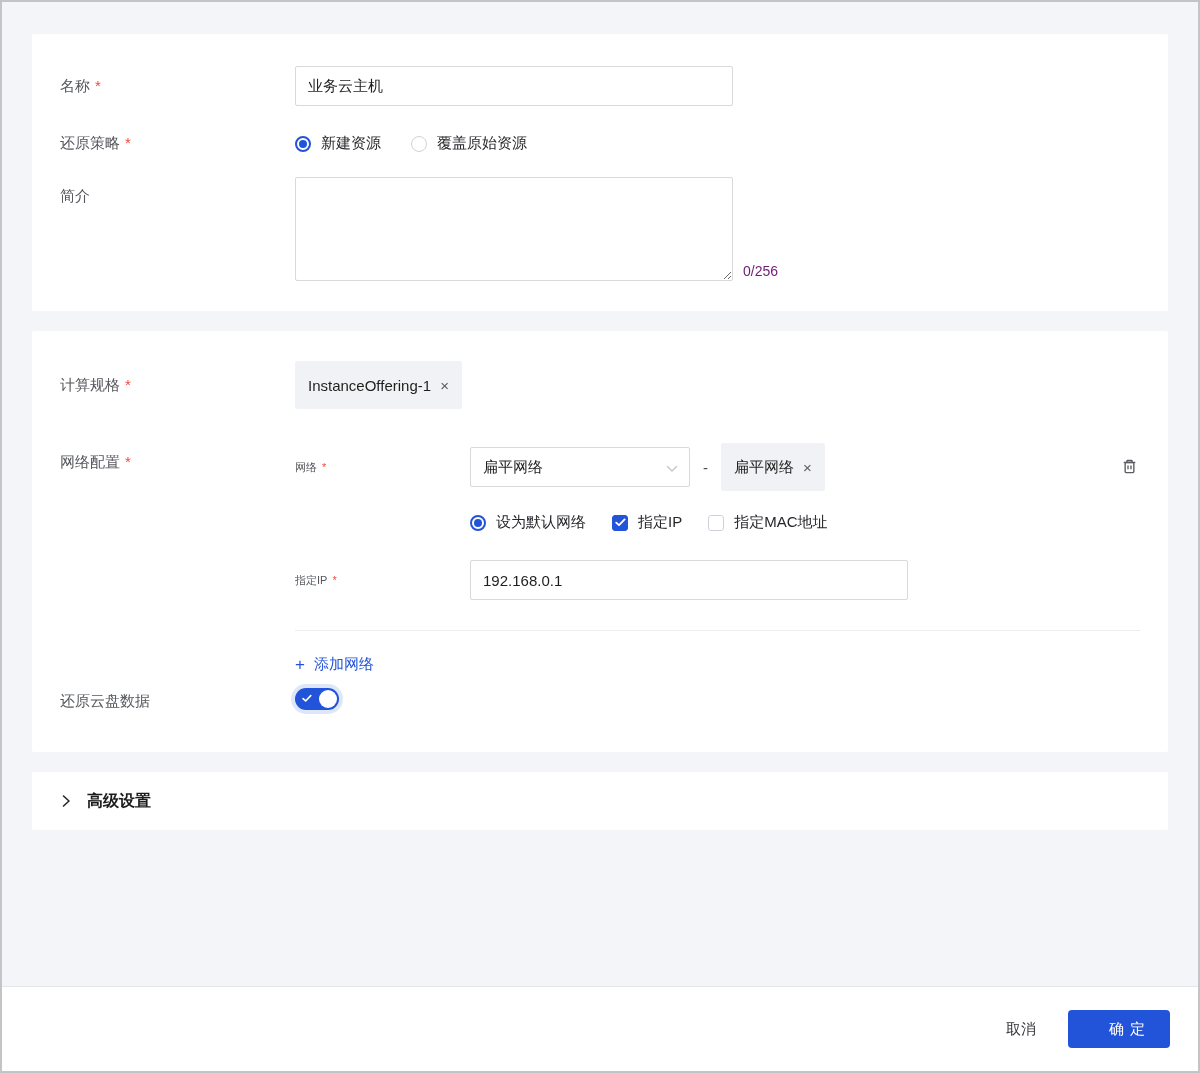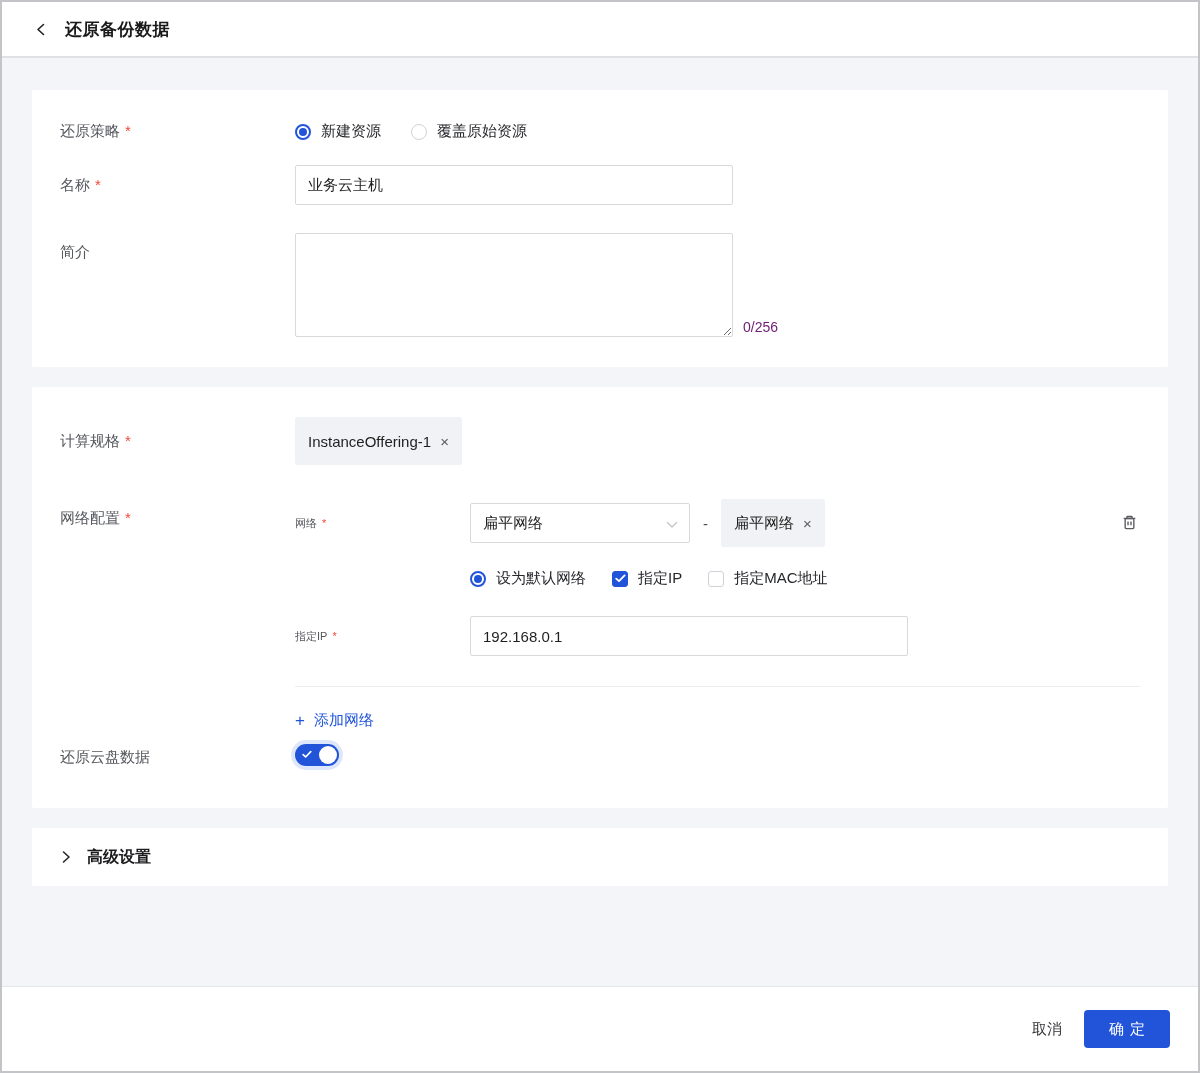--- a/index.html
+++ b/index.html
@@ -113,73 +113,65 @@
   
   .advanced{
     height:58px; display:flex; align-items:center; gap:15px; padding:0 28px;
     cursor:pointer;
   }
   .adv-title{ font-size:16px; font-weight:600; color:#1c1c1e; }
 
   
   .footer{
     flex:0 0 85px; background:#fff; border-top:1px solid #e5e6e9;
-    display:flex; align-items:center; justify-content:flex-end; gap:20px;
+    display:flex; align-items:center; justify-content:flex-end; gap:30px;
     padding:0 28px;
   }
   .btn-text{
     background:none; border:none; font-size:15px; color:#343539; cursor:pointer;
     font-family:inherit; padding:8px 2px;
   }
   .btn-primary{
     background:#2254d9; color:#fff; border:none; border-radius:4px;
-    height:38px; padding:0 19px 0 25px; font-size:15px; letter-spacing:6px;
+    height:38px; padding:0 19px 0 41px; font-size:15px; letter-spacing:6px;
     cursor:pointer; font-family:inherit;
   }
 </style>
 </head>
 <body>
 
 <div class="screen">
 
-  <header class="topbar">
-    <span class="back">
-      <svg width="15" height="15" viewBox="0 0 15 15" fill="none">
-        <polyline points="9.5,2.5 4,7.5 9.5,12.5" stroke="#1f1f1f" stroke-width="1.6" stroke-linecap="round" stroke-linejoin="round"></polyline>
-      </svg>
-    </span>
-    <h1 class="title">还原备份数据</h1>
-  </header>
 
   <main class="body">
 
     <section class="card card-pad1">
+
+      <div class="frow mb28">
+        <div class="flabel">
+          <span>名称</span><span class="req">*</span>
+        </div>
+        <div class="fcontrol">
+          <input class="tinput" type="text" value="业务云主机" style="">
+        </div>
+      </div>
 
       <div class="frow mb24">
         <div class="flabel">
           <span>还原策略</span><span class="req">*</span>
         </div>
         <div class="fcontrol radio-group">
           <label class="radio-item">
             <span class="radio checked"></span>
             <span class="opt-label">新建资源</span>
           </label>
           <label class="radio-item">
             <span class="radio"></span>
             <span class="opt-label">覆盖原始资源</span>
           </label>
-        </div>
-      </div>
-
-      <div class="frow mb28">
-        <div class="flabel">
-          <span>名称</span><span class="req">*</span>
-        </div>
-        <div class="fcontrol">
-          <input class="tinput" type="text" value="业务云主机" style="">
         </div>
       </div>
 
       <div class="frow top">
         <div class="flabel">
           <span>简介</span>
         </div>
         <div class="fcontrol desc-wrap">
           <textarea class="tarea" style=""></textarea>
           <span class="counter">0/256</span>

